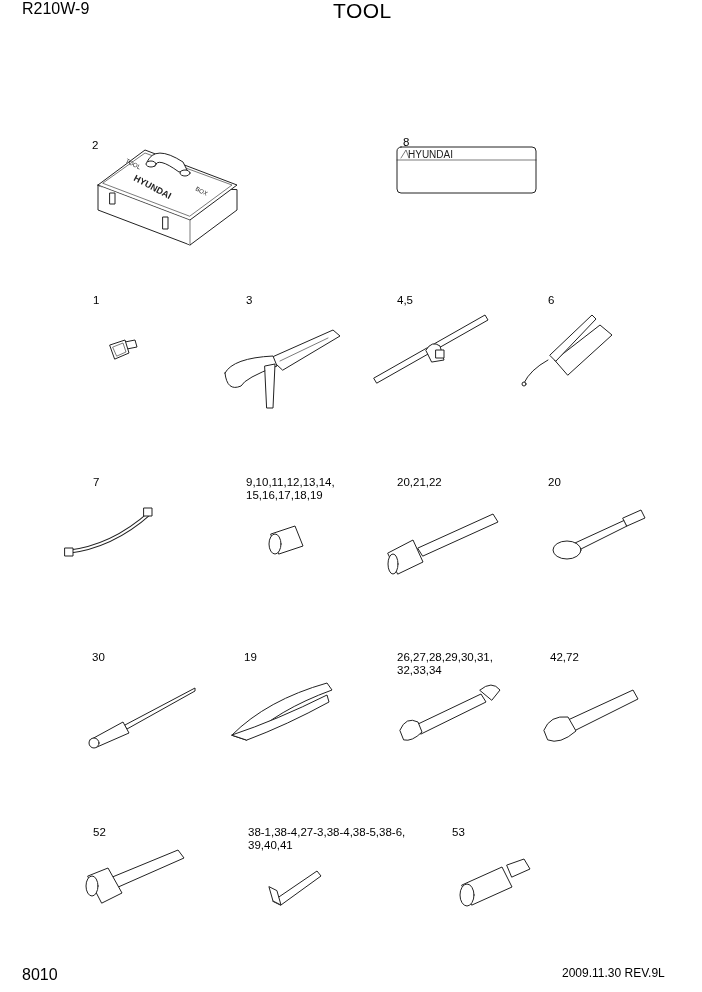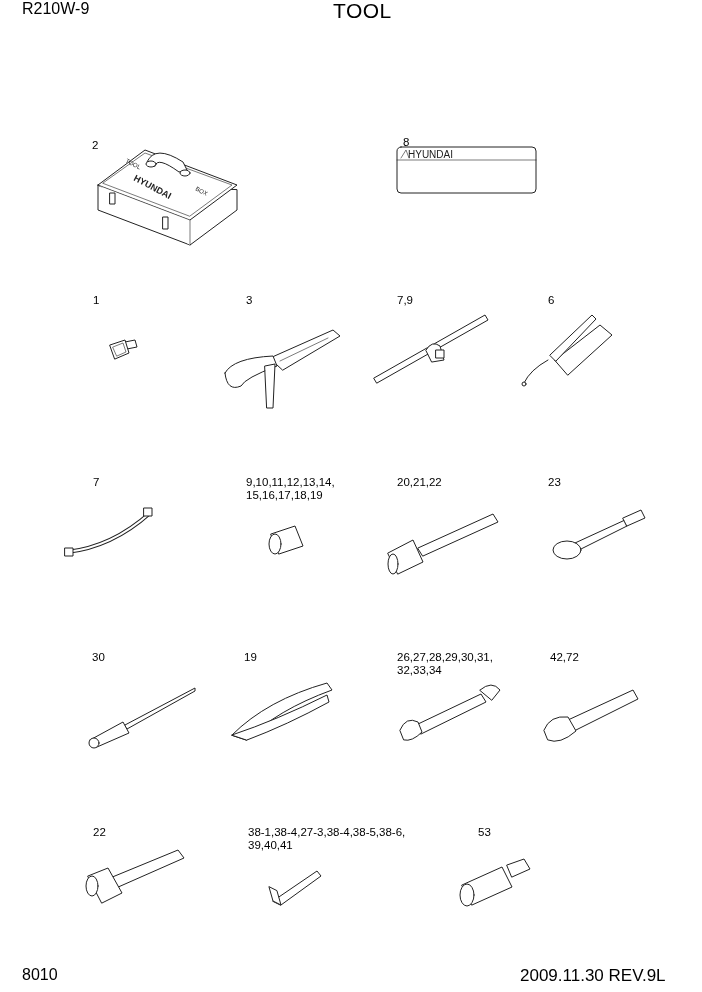--- a/index.html
+++ b/index.html
@@ -1,55 +1,55 @@
 <!DOCTYPE html>
 <html><head>
 <meta charset="utf-8">
 <style>
   html,body{margin:0;padding:0;background:#fff;}
   body{width:702px;height:992px;position:relative;overflow:hidden;font-family:"Liberation Sans",sans-serif;color:#000;}
   .abs{position:absolute;margin-left:20px;}
   .hdr-model{left:2px;top:0px;font-size:16px;}
   .hdr-title{left:313px;top:-1px;font-size:21px;letter-spacing:0.5px;}
   .ftr-page{left:2px;top:966px;font-size:16px;text-align:right;}
-  .ftr-rev{left:500px;top:966px;font-size:17px;}
+  .ftr-rev{left:542px;top:966px;font-size:12px;}
   .lbl{font-size:11.5px;line-height:13px;white-space:pre;}
   svg{position:absolute;overflow:visible;}
   svg *{fill:#fff;stroke:#222;stroke-width:1;stroke-linejoin:round;stroke-linecap:round;}
   svg .thin{stroke-width:0.6;}
   svg .txt{stroke:none;fill:#222;font-family:"Liberation Sans",sans-serif;}
 </style>
 </head>
 <body>
 
 <div class="abs hdr-model">R210W-9</div>
 <div class="abs hdr-title">TOOL</div>
 <div class="abs ftr-page">8010</div>
 <div class="abs ftr-rev">2009.11.30  REV.9L</div>
 
 <div class="abs lbl" style="left:72px;top:139px">2</div>
 <div class="abs lbl" style="left:383px;top:136px">8</div>
 <div class="abs lbl" style="left:73px;top:294px">1</div>
 <div class="abs lbl" style="left:226px;top:294px">3</div>
-<div class="abs lbl" style="left:377px;top:294px">7,9</div>
+<div class="abs lbl" style="left:377px;top:294px">4,5</div>
 <div class="abs lbl" style="left:528px;top:294px">6</div>
 <div class="abs lbl" style="left:73px;top:476px">7</div>
 <div class="abs lbl" style="left:226px;top:476px">9,10,11,12,13,14,
 15,16,17,18,19</div>
 <div class="abs lbl" style="left:377px;top:476px">20,21,22</div>
-<div class="abs lbl" style="left:528px;top:476px">23</div>
+<div class="abs lbl" style="left:528px;top:476px">20</div>
 <div class="abs lbl" style="left:72px;top:651px">30</div>
 <div class="abs lbl" style="left:224px;top:651px">19</div>
 <div class="abs lbl" style="left:377px;top:651px">26,27,28,29,30,31,
 32,33,34</div>
 <div class="abs lbl" style="left:530px;top:651px">42,72</div>
-<div class="abs lbl" style="left:73px;top:826px">22</div>
+<div class="abs lbl" style="left:73px;top:826px">52</div>
 <div class="abs lbl" style="left:228px;top:826px">38-1,38-4,27-3,38-4,38-5,38-6,
 39,40,41</div>
-<div class="abs lbl" style="left:458px;top:826px">53</div>
+<div class="abs lbl" style="left:432px;top:826px">53</div>
 
 <svg style="left:95px;top:140px" width="150" height="110">
   <path d="M3 45 L3 70 L95 105 L142 70 L142 50 Z"></path>
   <path d="M3 45 L50 10 L142 45 L95 80 Z"></path>
   <path d="M3 45 L95 80 L95 105" class="thin"></path>
   <path d="M8 43 L50 13 L137 45 L95 76 Z" class="thin"></path>
   <path d="M52 22 Q60 4 88 22 L92 30 L84 32 Q62 16 60 26 Z"></path>
   <ellipse cx="56" cy="24" rx="5" ry="3"></ellipse>
     <ellipse cx="90" cy="33" rx="5" ry="3"></ellipse>
   <text x="30" y="22" font-size="6" class="txt" transform="rotate(28 30 22)">TOOL</text>

